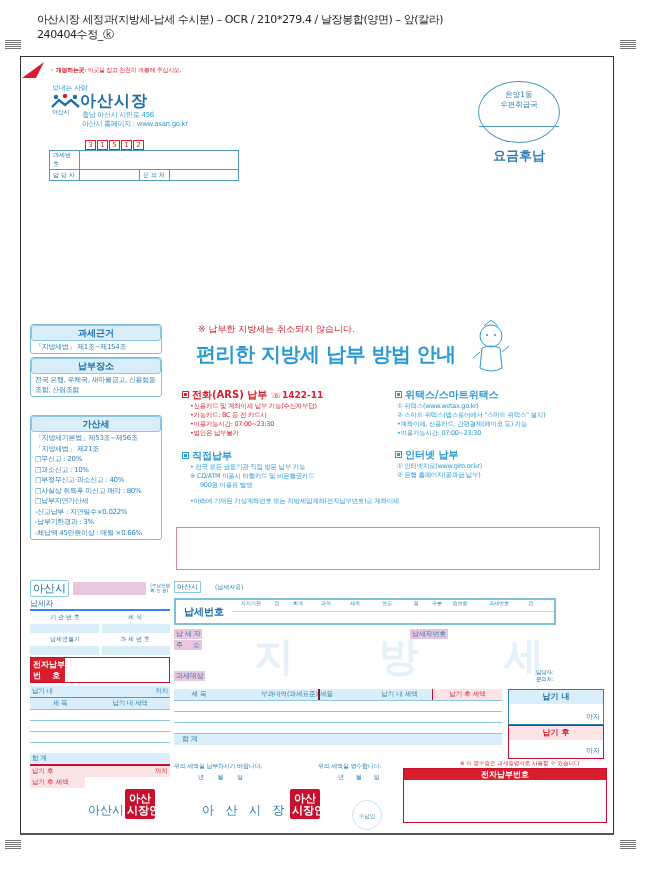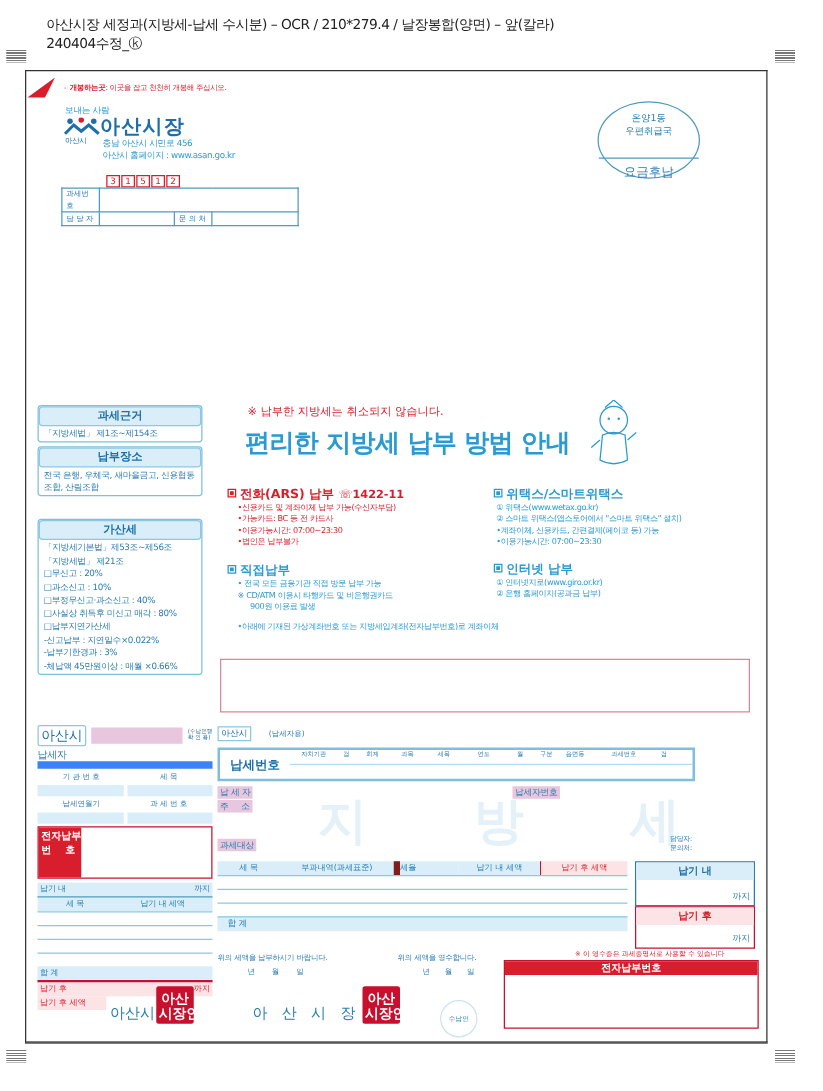--- a/index.html
+++ b/index.html
@@ -77,21 +77,21 @@
         <td style="width:60px"></td>
         <td style="width:30px">문 의 처</td>
         <td></td>
       </tr>
 </tbody>
   </table>
 
 <div class="abs" style="left:478px;top:81px;width:82px;height:62px;border:1px solid #4f9bbf;border-radius:50%;text-align:center;color:#2a7db0">
   <div style="font-size:7.5px;margin-top:8px">온양1동</div>
   <div style="font-size:7.5px;border-bottom:1px solid #4f9bbf;padding-bottom:16px">우편취급국</div>
-  <div style="font-size:10px;font-weight:normal;margin-top:4px">요금후납</div>
+  <div style="font-size:13px;font-weight:bold;margin-top:20px">요금후납</div>
 </div>
 
 <div class="abs" style="left:30px;top:324px;width:132px">
   <div class="sidebox" style="margin-bottom:3px">
     <div class="sidehead">과세근거</div>
     <div class="sidetext">「지방세법」 제1조~제154조</div>
   </div>
   <div class="sidebox" style="margin-bottom:18px">
     <div class="sidehead">납부장소</div>
     <div class="sidetext">전국 은행, 우체국, 새마을금고, 신용협동조합, 산림조합</div>
@@ -162,38 +162,38 @@
 </div>
 <div class="abs" style="left:176px;top:527px;width:424px;height:43px;border:1px solid #d58a93"></div>
 
 <div class="abs" style="left:30px;top:580px;width:140px">
   <div style="display:flex;align-items:center;height:16px">
     <span style="font-size:11px;color:#1c6fa8;border:1px solid #8cc8e3;border-radius:2px;padding:0 2px">아산시</span>
     <span class="pink" style="flex:1;height:13px;margin:0 4px"></span>
     <span style="font-size:4.5px;color:#1c6fa8;white-space:pre;line-height:5px">(수납은행
 확 인 용)</span>
   </div>
-  <div class="cell" style="font-size:8px;margin-top:2px;border-bottom:6px solid #3b82f6">납세자</div>
+  <div class="cell" style="font-size:8px;margin-top:2px;border-bottom:2px solid #3b82f6">납세자</div>
   <div style="display:flex;font-size:6px;color:#2a7db0;margin-top:2px">
     <span style="flex:1;text-align:center">기 관 번 호</span>
     <span style="flex:1;text-align:center">세     목</span>
   </div>
   <div style="display:flex;gap:3px;margin:2px 0">
       <span class="lblue" style="flex:1;height:9px"></span>
       <span class="lblue" style="flex:1;height:9px"></span>
     </div>
   <div style="display:flex;font-size:6px;color:#2a7db0">
     <span style="flex:1;text-align:center">납세연월기</span>
     <span style="flex:1;text-align:center">과 세 번 호</span>
   </div>
   <div style="display:flex;gap:3px;margin:2px 0">
       <span class="lblue" style="flex:1;height:9px"></span>
       <span class="lblue" style="flex:1;height:9px"></span>
     </div>
-  <div style="display:flex;border:1px solid #c8102e;height:42px;margin-top:2px">
+  <div style="display:flex;border:1px solid #c8102e;height:26px;margin-top:2px">
     <span style="background:#d81e2c;color:#fff;font-size:8px;font-weight:bold;white-space:pre;line-height:11px;padding:1px 2px;width:34px">전자납부
 번    호</span>
     <span style="flex:1"></span>
   </div>
   <div class="lblue cell" style="display:flex;justify-content:space-between;padding:1px 2px;margin-top:3px;font-size:6.5px">
       <span>납기 내</span>
       <span>까지</span>
     </div>
   <div class="lblue cell" style="display:flex;border-top:1px solid #4f9bbf;padding:1px 0;font-size:6.5px">
       <span style="width:60px;text-align:center">세     목</span>
@@ -247,21 +247,21 @@
     <div class="pink cell" style="position:absolute;left:0;top:46px;padding:0 2px;font-size:7px">과세대상</div>
     <div class="cell" style="position:absolute;left:362px;top:44px;font-size:5.5px;line-height:7px">
         <div>담당자:</div>
         <div>문의처:</div>
       </div>
   </div>
   <div style="display:flex">
     <div style="width:328px">
       <div style="display:flex;font-size:6.5px;height:11px;line-height:11px">
         <span class="lblue" style="width:50px;text-align:center;color:#2a7db0">세   목</span>
-        <span class="lblue" style="width:96px;text-align:center;color:#2a7db0;border-right:5px solid #7f1d1d">부과내역(과세표준)</span>
+        <span class="lblue" style="width:96px;text-align:right;color:#2a7db0;border-right:2px solid #7f1d1d">부과내역(과세표준)</span>
         <span class="lblue" style="width:47px;color:#2a7db0">세율</span>
         <span class="lblue" style="width:66px;text-align:center;color:#2a7db0;border-right:1px solid #c8102e">납기 내 세액</span>
         <span class="lpink" style="width:69px;text-align:center;color:#d81e2c">납기 후 세액</span>
       </div>
       <div class="rline" style="height:11px"></div>
         <div class="rline" style="height:11px"></div>
         <div class="rline" style="height:11px"></div>
       <div class="lblue cell" style="height:12px;padding-left:8px;font-size:7px;border-top:1px solid #8cc8e3">합   계</div>
     </div>
     <div style="width:96px;margin-left:6px">

